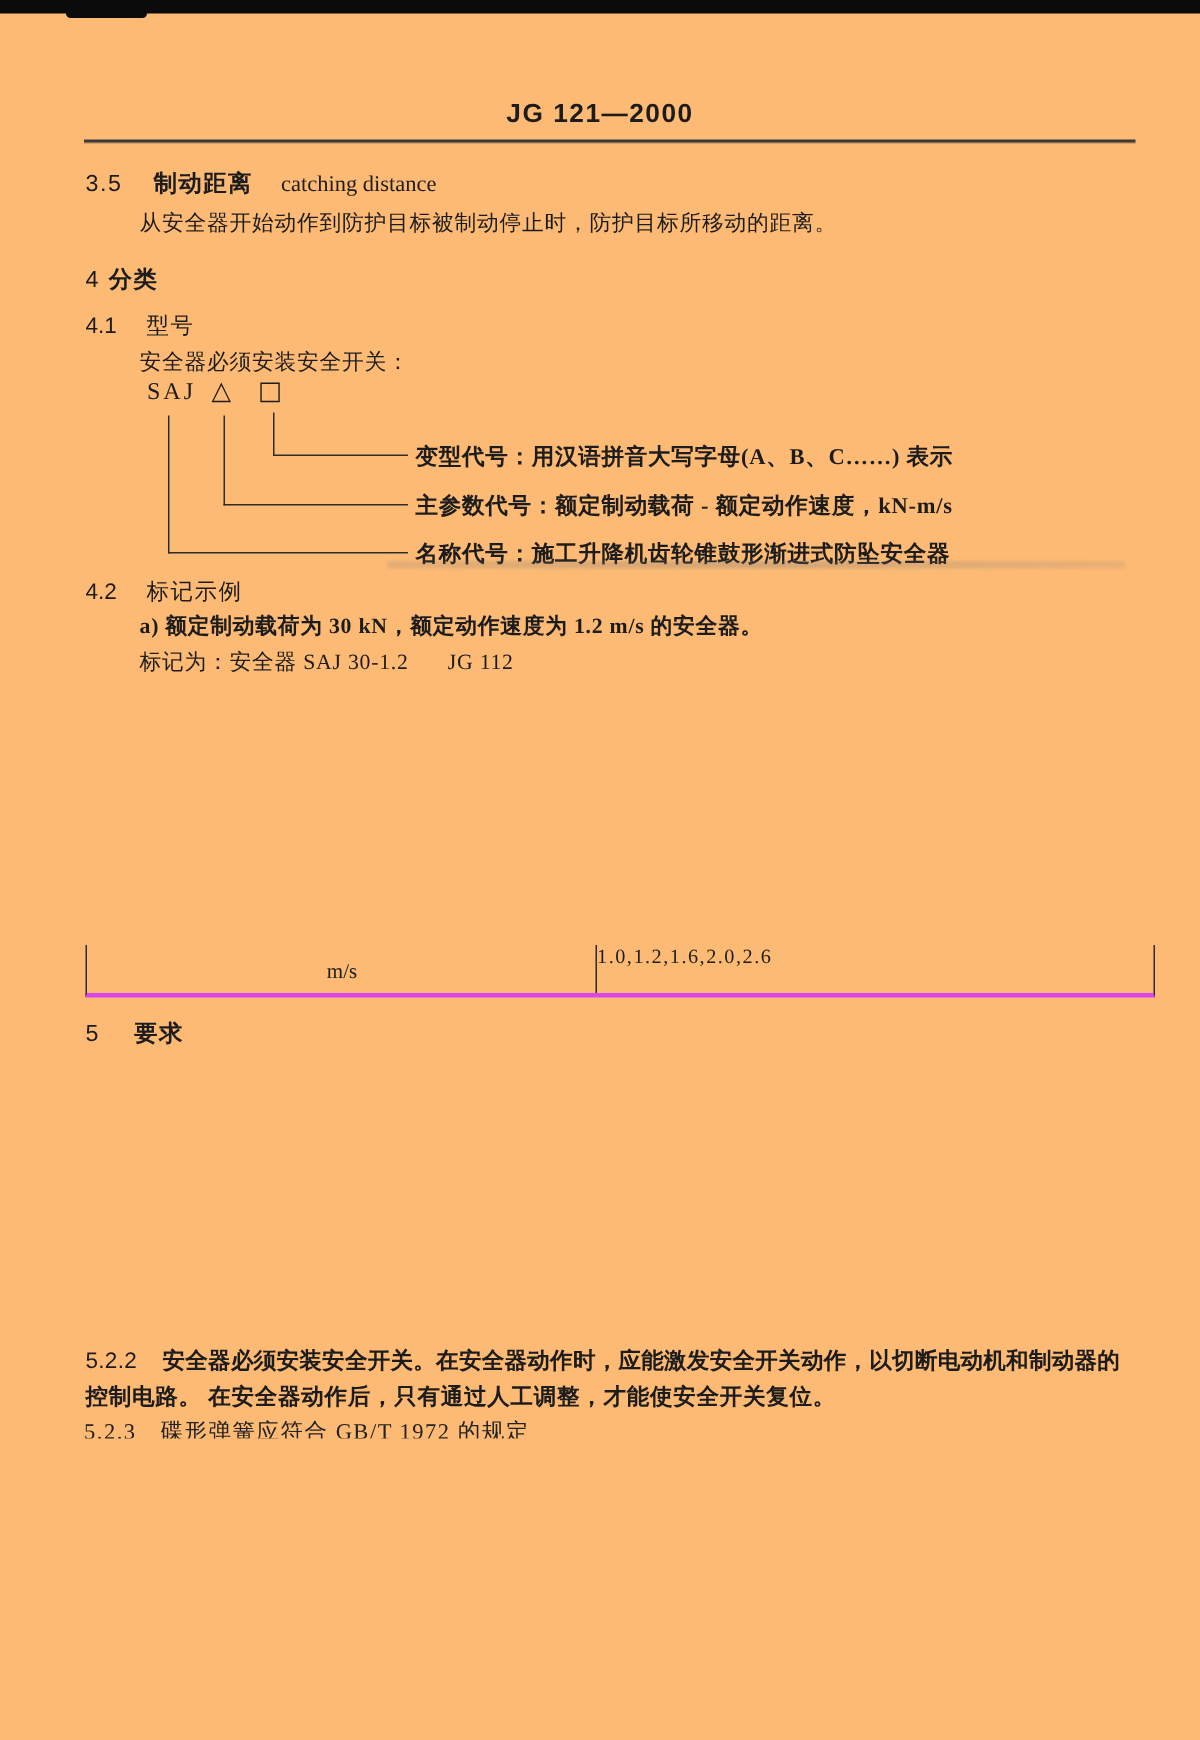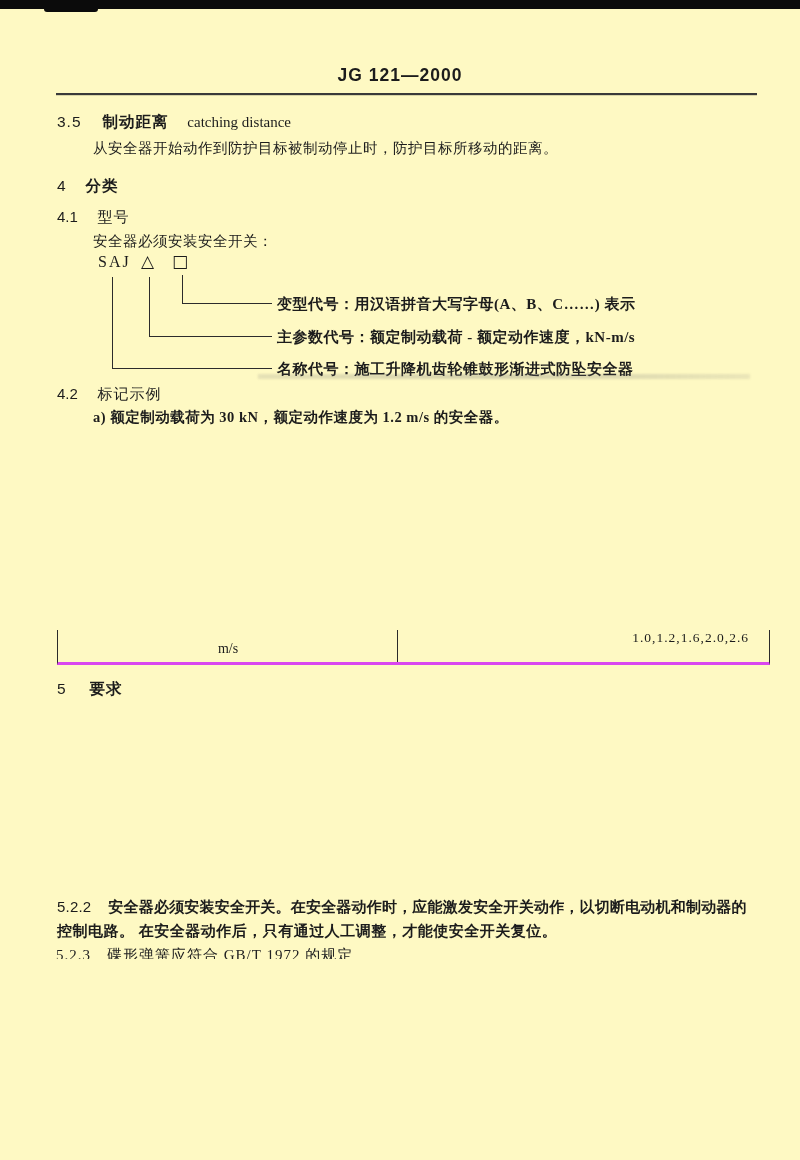--- a/index.html
+++ b/index.html
@@ -1,19 +1,19 @@
 <!DOCTYPE html>
 <html><head>
 <meta charset="utf-8">
 <style>
   * { margin:0; padding:0; box-sizing:border-box; }
   html,body { background:#e8e8e8; }
   .page {
     position:relative; width:800px; height:1160px; margin:0 auto;
-    background:#fef9c3; overflow:hidden; color:#1c1c1c;
+    background:#fdba74; overflow:hidden; color:#1c1c1c;
     font-family:"Liberation Serif","DejaVu Serif",serif;
   }
   .abs { position:absolute; white-space:nowrap; }
   .num  { font-family:"Liberation Sans","DejaVu Sans",sans-serif; font-weight:normal; }
   .heading { font-weight:bold; font-size:15.5px; letter-spacing:1px; }
   .body-text { font-size:14.5px; letter-spacing:0.5px; }
   .topbar { position:absolute; left:0; top:0; width:800px; height:9px; background:#0b0b0b; }
   .topblob { position:absolute; left:44px; top:0; width:54px; height:12px; background:#0b0b0b; border-radius:0 0 3px 3px; }
   .doc-code { position:absolute; left:0; right:0; top:65px; text-align:center;
               font-family:"Liberation Sans","DejaVu Sans",sans-serif;
@@ -22,21 +22,21 @@
           box-shadow:0 1px 0 rgba(0,0,0,.15); }
   .en { font-family:"Liberation Serif","DejaVu Serif",serif; font-weight:normal; font-size:15px; letter-spacing:0;margin-top:48px; }
   .dline { position:absolute; background:#2c2c2c; }
   .dglabel { font-size:15px; font-weight:600; letter-spacing:0.5px; }
   .sym { font-family:"DejaVu Sans",sans-serif; font-size:17px; }
   .tablefrag { position:absolute; left:57px; top:630px; width:713px; height:35px;
                border-left:1.5px solid #2b2b2b; border-right:1.5px solid #2b2b2b;
                border-bottom:3px solid #d946ef; }
   .tdiv { position:absolute; left:338.5px; top:0; width:1.5px; height:32px; background:#2b2b2b; }
   .tcell-left { position:absolute; left:0; top:11px; width:340px; text-align:center; font-size:14px; }
-  .tcell-right{ position:absolute; left:340px; top:0px; width:351px; text-align:right; font-size:13.5px; letter-spacing:1px; }
+  .tcell-right{ position:absolute; left:340px; top:0px; width:351px; text-align:left; font-size:13.5px; letter-spacing:1px; }
   .ghost { position:absolute; left:258px; top:374px; width:492px; height:5px;
            background:linear-gradient(90deg,rgba(120,120,120,.18),rgba(120,120,120,.30),rgba(120,120,120,.14)); filter:blur(1px); }
   .degraded { position:absolute; left:55px; top:874px; width:575px; height:14px; overflow:hidden; }
   .clipped { position:absolute; left:56px; top:946px; width:420px; height:13px; overflow:hidden; }
   .clipped > span { display:inline-block; line-height:17px; font-size:15px; letter-spacing:1px; color:#222; }
 </style>
 </head>
 <body>
 
 <div class="page">
@@ -49,21 +49,21 @@
 
   <div class="abs heading" style="left:57px; top:112px;">
     <span class="num" style="font-size:15.5px;">3.5</span>
     <span style="margin-left:16px;">制动距离</span>
     <span class="en" style="margin-left:14px;">catching distance</span>
   </div>
   <div class="abs body-text" style="left:93px; top:139px;">从安全器开始动作到防护目标被制动停止时，防护目标所移动的距离。</div>
 
   <div class="abs heading" style="left:57px; top:176px;">
     <span class="num" style="font-size:15.5px;">4</span>
-    <span style="margin-left:14px;">分类</span>
+    <span style="margin-left:1px;">分类</span>
   </div>
 
   <div class="abs" style="left:57px; top:208px; font-size:15px;">
     <span class="num" style="font-size:15px;text-align:right;">4.1</span>
     <span style="margin-left:16px; letter-spacing:1px;">型号</span>
   </div>
   <div class="abs body-text" style="left:93px; top:232px;">安全器必须安装安全开关：</div>
 
   <div>
     <span class="abs" style="left:98px; top:253px; font-size:16px; letter-spacing:2px;">SAJ</span>
@@ -84,20 +84,24 @@
     <div class="abs dglabel" style="left:277px; top:360px;">名称代号：施工升降机齿轮锥鼓形渐进式防坠安全器</div>
   </div>
 
   <div class="ghost"></div>
 
   <div class="abs" style="left:57px; top:385px; font-size:15px;">
     <span class="num" style="font-size:15px;">4.2</span>
     <span style="margin-left:16px; letter-spacing:1px;">标记示例</span>
   </div>
   <div class="abs body-text" style="left:93px; top:408px; font-weight:700;">a) 额定制动载荷为 30 kN，额定动作速度为 1.2 m/s 的安全器。</div>
+  <div class="abs body-text" style="left:93px; top:432px;">
+    <span>标记为：安全器 SAJ 30-1.2</span>
+    <span style="margin-left:22px;">JG 112</span>
+  </div>
 
   <div class="tablefrag">
     <div class="tdiv"></div>
     <div class="tcell-left">m/s</div>
     <div class="tcell-right">1.0,1.2,1.6,2.0,2.6</div>
   </div>
 
   <div class="abs heading" style="left:57px; top:679px;">
     <span class="num" style="font-size:15.5px;">5</span>
     <span style="margin-left:18px;">要求</span>

